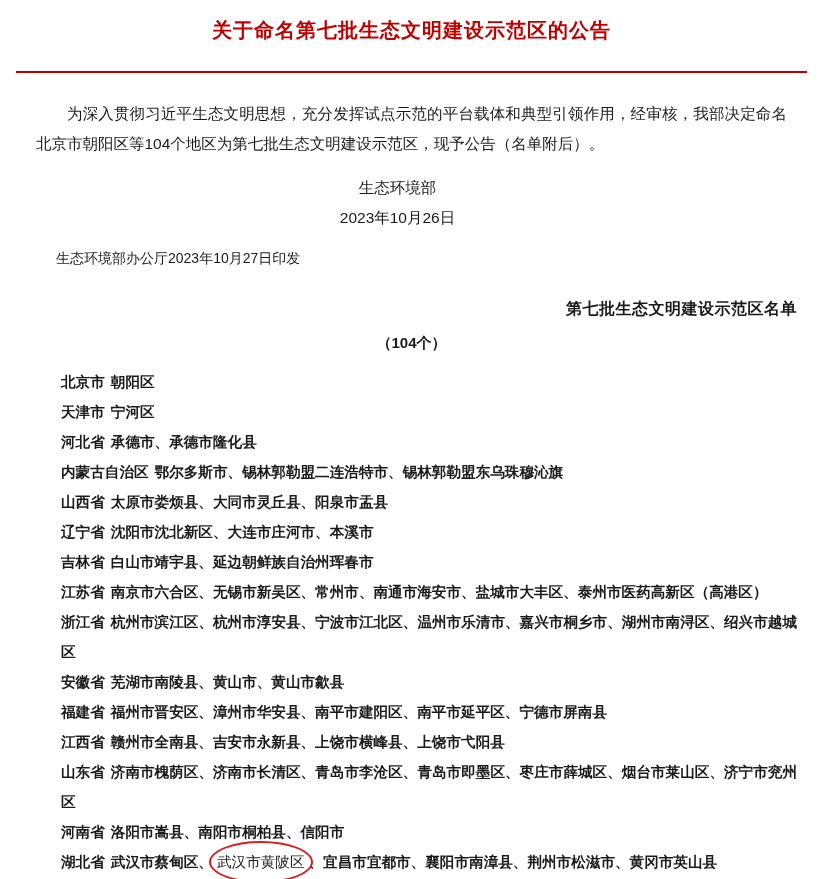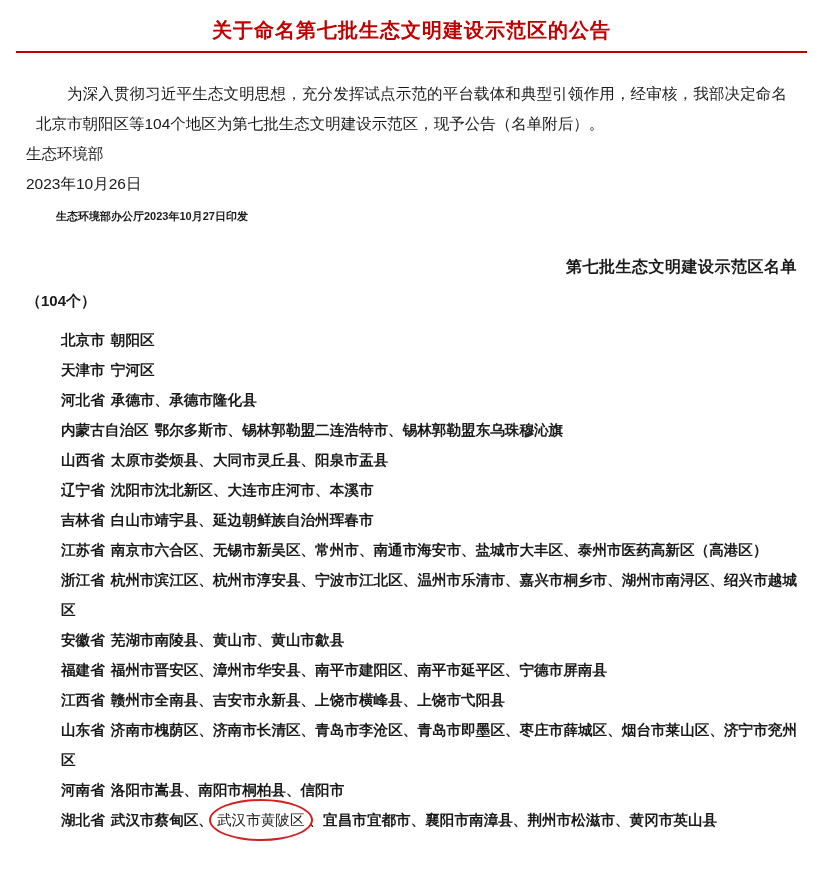--- a/index.html
+++ b/index.html
@@ -22,60 +22,61 @@
     position: relative;
     padding: 0;
   }
   .doc-title {
     text-align: center;
     color: #c00000;
     font-weight: bold;
     font-size: 20px;
     letter-spacing: 1px;
     padding-top: 17px;
-    padding-bottom: 8px;
+    padding-bottom: 28px;
     line-height: 1.3;
   }
   .title-rule {
     border: none;
     border-top: 2px solid #c00000;
     margin: 0 16px 0 16px;
   }
   .body-wrap {
     padding: 0 26px 0 26px;
   }
   .para {
     font-size: 15.5px;
     line-height: 30px;
     text-indent: 2em;
     margin-top: 26px;
     text-align: justify;
     padding: 0 10px 0 10px;
   }
   .signoff {
+    margin-top: 14px;
     padding-right: 28px;
-    text-align: left;
+    text-align: center;
     font-size: 15.5px;
     line-height: 30px;
   }
   .issuer-line {
-    margin-top: 2px;
-    font-size: 11px;
+    margin-top: 10px;
+    font-size: 14px;
     line-height: 30px;
     padding-left: 30px;
-    font-weight: bold;
   }
   .list-title {
     text-align: right;
     font-weight: bold;
     font-size: 16px;
     margin-top: 26px;
     letter-spacing: 0.5px;
   }
   .list-count {
+    text-align: center;
     font-weight: bold;
     font-size: 15px;
     margin-top: 14px;
   }
   .entries {
     margin-top: 14px;
   }
   .entry {
     font-size: 14.6px;
     line-height: 30px;

